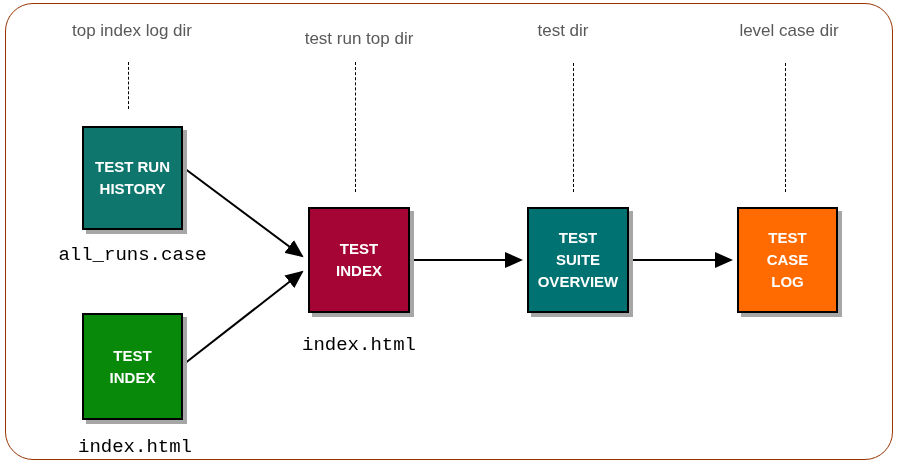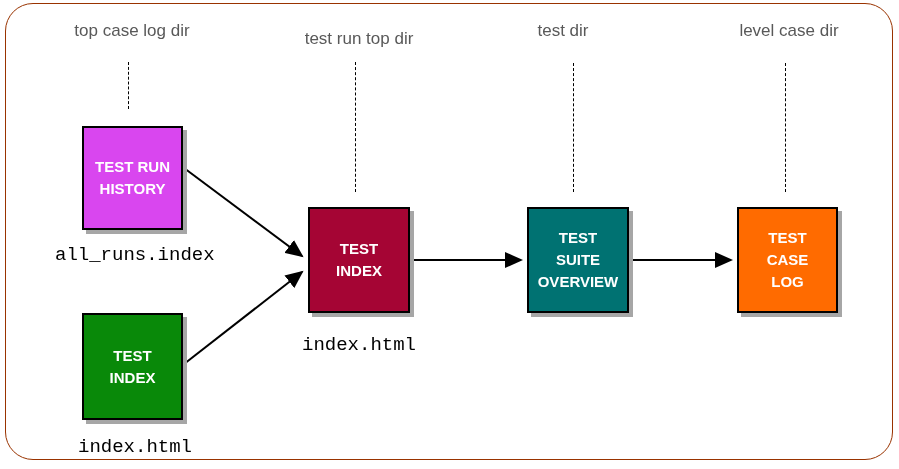--- a/index.html
+++ b/index.html
@@ -79,21 +79,21 @@
   }
   svg.arrows line{stroke:#000;stroke-width:2;}
 </style>
 </head>
 <body>
 
 <div class="canvas">
 
   <div class="frame"></div>
 
-  <div class="col-label" id="col-label-0" style="color: rgb(89, 89, 89);">top case log dir</div>
+  <div class="col-label" id="col-label-0" style="color: rgb(89, 89, 89);">top index log dir</div>
   <div class="col-label" id="col-label-1" style="color: rgb(89, 89, 89); margin-top: 8px;">test run top dir</div>
   <div class="col-label" id="col-label-2" style="color: rgb(89, 89, 89);">test dir</div>
   <div class="col-label" id="col-label-3" style="color: rgb(89, 89, 89);">level case dir</div>
 
   <div class="dashed" id="dash-0"></div>
   <div class="dashed" id="dash-1"></div>
   <div class="dashed" id="dash-2"></div>
   <div class="dashed" id="dash-3"></div>
 
   <svg class="arrows" viewBox="0 0 899 469">
@@ -101,21 +101,21 @@
       <marker id="ah" markerWidth="10" markerHeight="8" refX="8" refY="4" orient="auto">
         <path d="M0,0 L9,4 L0,8 z" fill="#000"></path>
       </marker>
     </defs>
     <line x1="184" y1="168" x2="302" y2="256" marker-end="url(#ah)"></line>
     <line x1="184" y1="364" x2="302" y2="272" marker-end="url(#ah)"></line>
     <line x1="412" y1="260" x2="521" y2="260" marker-end="url(#ah)"></line>
     <line x1="630" y1="260" x2="731" y2="260" marker-end="url(#ah)"></line>
   </svg>
 
-  <div class="node" id="node-history" style="background: #d946ef;">
+  <div class="node" id="node-history" style="background: #0f766e;">
     <span class="lbl">TEST RUN
 HISTORY</span>
   </div>
 
   <div class="node" id="node-index-run" style="background: rgb(165, 5, 52);">
     <span class="lbl">TEST
 INDEX</span>
   </div>
 
   <div class="node" id="node-suite" style="background: rgb(0, 114, 114);">
@@ -128,17 +128,17 @@
     <span class="lbl">TEST
 CASE
 LOG</span>
   </div>
 
   <div class="node" id="node-index-bot" style="background: rgb(9, 137, 9);">
     <span class="lbl">TEST
 INDEX</span>
   </div>
 
-  <div class="file-label" id="file-allruns">all_runs.index</div>
+  <div class="file-label" id="file-allruns">all_runs.case</div>
   <div class="file-label" id="file-index-run">index.html</div>
   <div class="file-label" id="file-index-bot">index.html</div>
 
 </div>
 
 </body></html>

